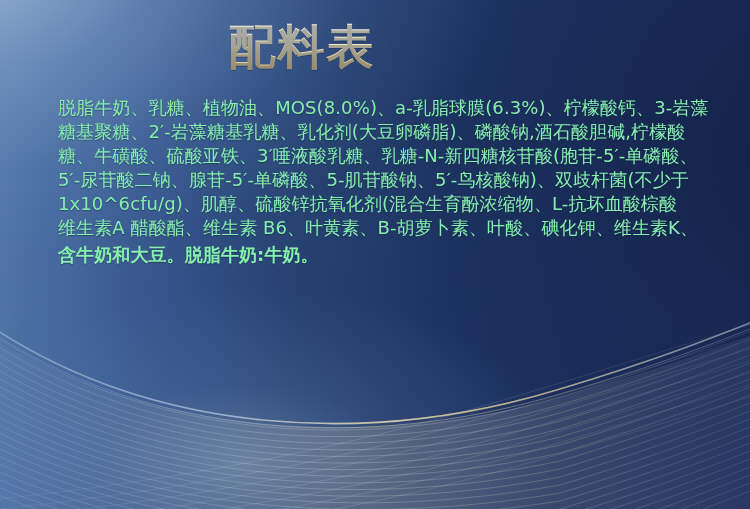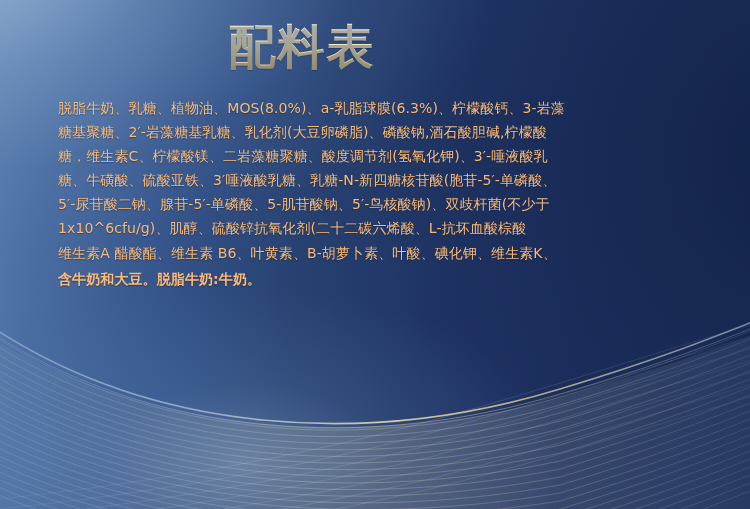--- a/index.html
+++ b/index.html
@@ -93,22 +93,22 @@
   }
 
   
   .ingredients {
     position: absolute;
     left: 58px;
     top: 96px;
     width: 636px;
   }
   .line {
-    color: #fdba74;
-    font-size: 14px;
+    color: #86efac;
+    font-size: 18px;
     line-height: 24.1px;
     white-space: nowrap;
     letter-spacing: 0.1px;
     text-shadow: 0 1px 1px rgba(14,30,64,0.45);
   }
   .line.strong {
     font-weight: 600;
   }
   .line.spaced {
     margin-top: 2px;
@@ -195,21 +195,20 @@
     </svg>
   </div>
 
   <div class="title-row">
     <div class="title">配料表</div>
   </div>
 
   <div class="ingredients">
     <div class="line">脱脂牛奶、乳糖、植物油、MOS(8.0%)、a-乳脂球膜(6.3%)、柠檬酸钙、3-岩藻</div>
     <div class="line">糖基聚糖、2′-岩藻糖基乳糖、乳化剂(大豆卵磷脂)、磷酸钠,酒石酸胆碱,柠檬酸</div>
-    <div class="line">糖，维生素C、柠檬酸镁、二岩藻糖聚糖、酸度调节剂(氢氧化钾)、3′-唾液酸乳</div>
     <div class="line">糖、牛磺酸、硫酸亚铁、3′唾液酸乳糖、乳糖-N-新四糖核苷酸(胞苷-5′-单磷酸、</div>
     <div class="line">5′-尿苷酸二钠、腺苷-5′-单磷酸、5-肌苷酸钠、5′-鸟核酸钠)、双歧杆菌(不少于</div>
-    <div class="line">1x10^6cfu/g)、肌醇、硫酸锌抗氧化剂(二十二碳六烯酸、L-抗坏血酸棕酸</div>
+    <div class="line">1x10^6cfu/g)、肌醇、硫酸锌抗氧化剂(混合生育酚浓缩物、L-抗坏血酸棕酸</div>
     <div class="line">维生素A 醋酸酯、维生素 B6、叶黄素、B-胡萝卜素、叶酸、碘化钾、维生素K、</div>
     <div class="line strong spaced">含牛奶和大豆。脱脂牛奶:牛奶。</div>
   </div>
 
 </div>
 
 </body></html>

